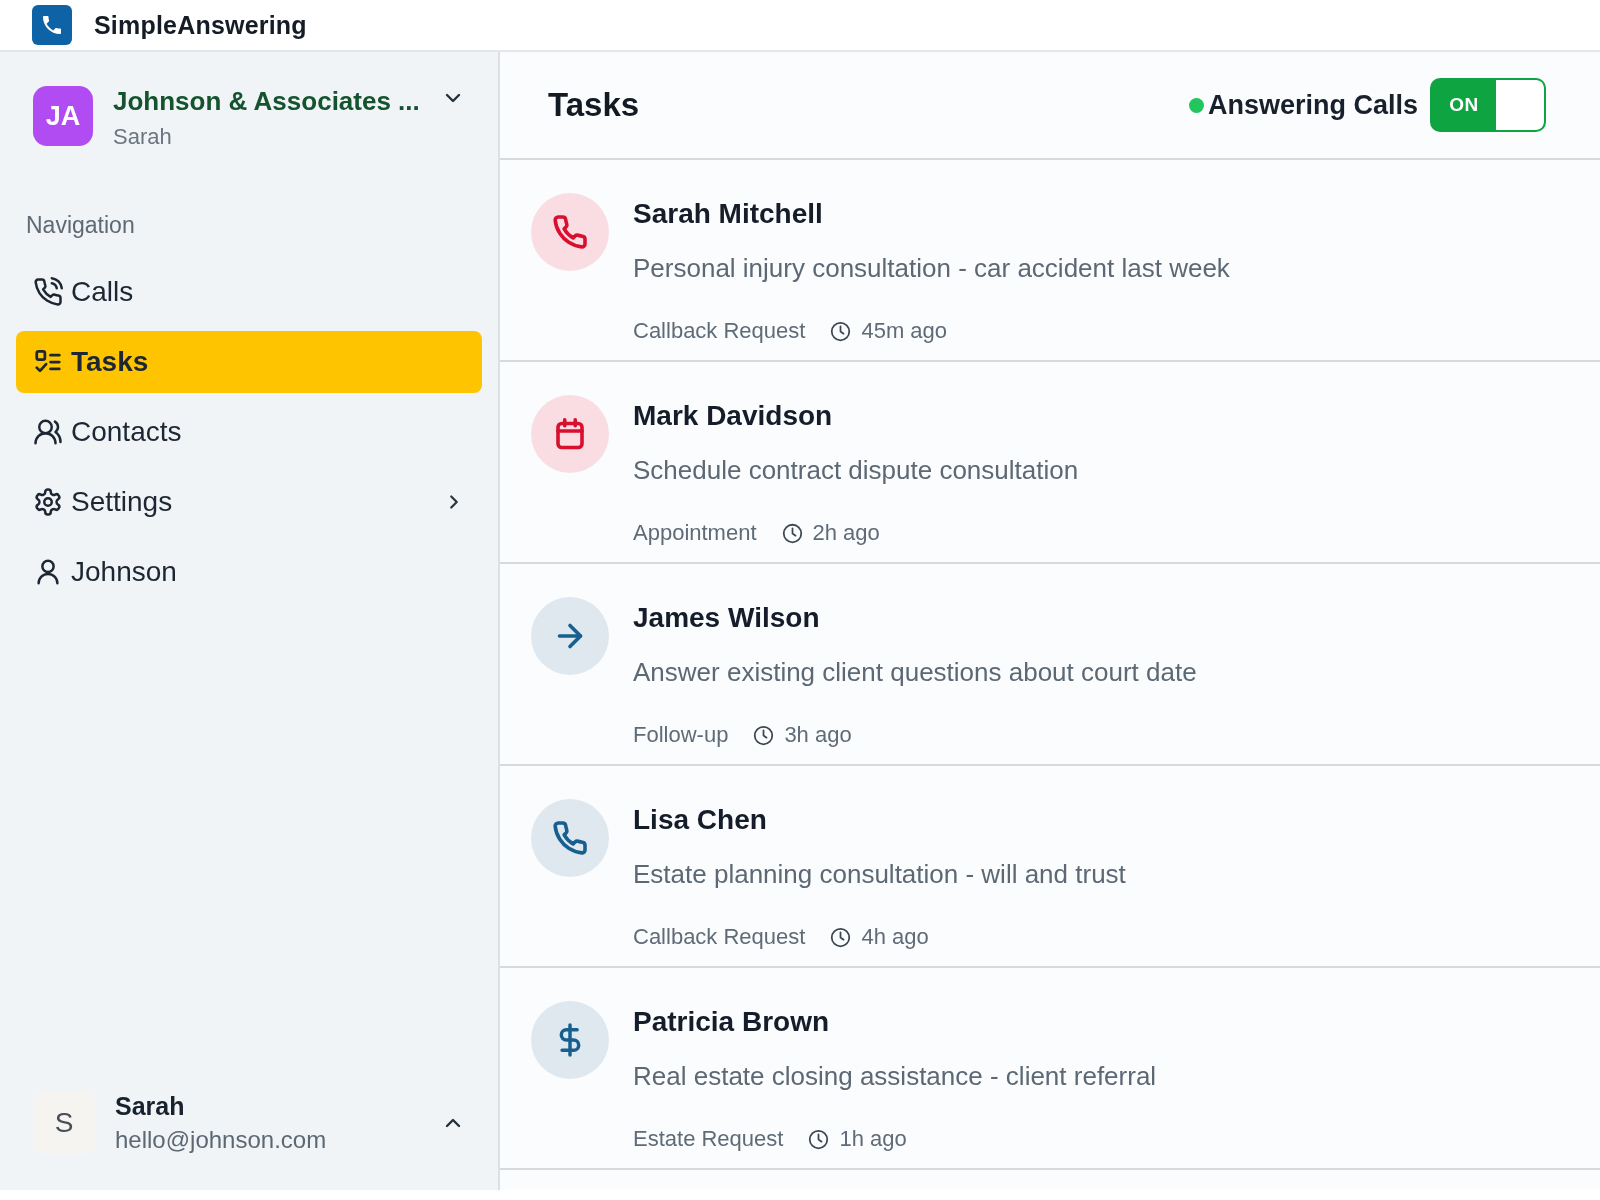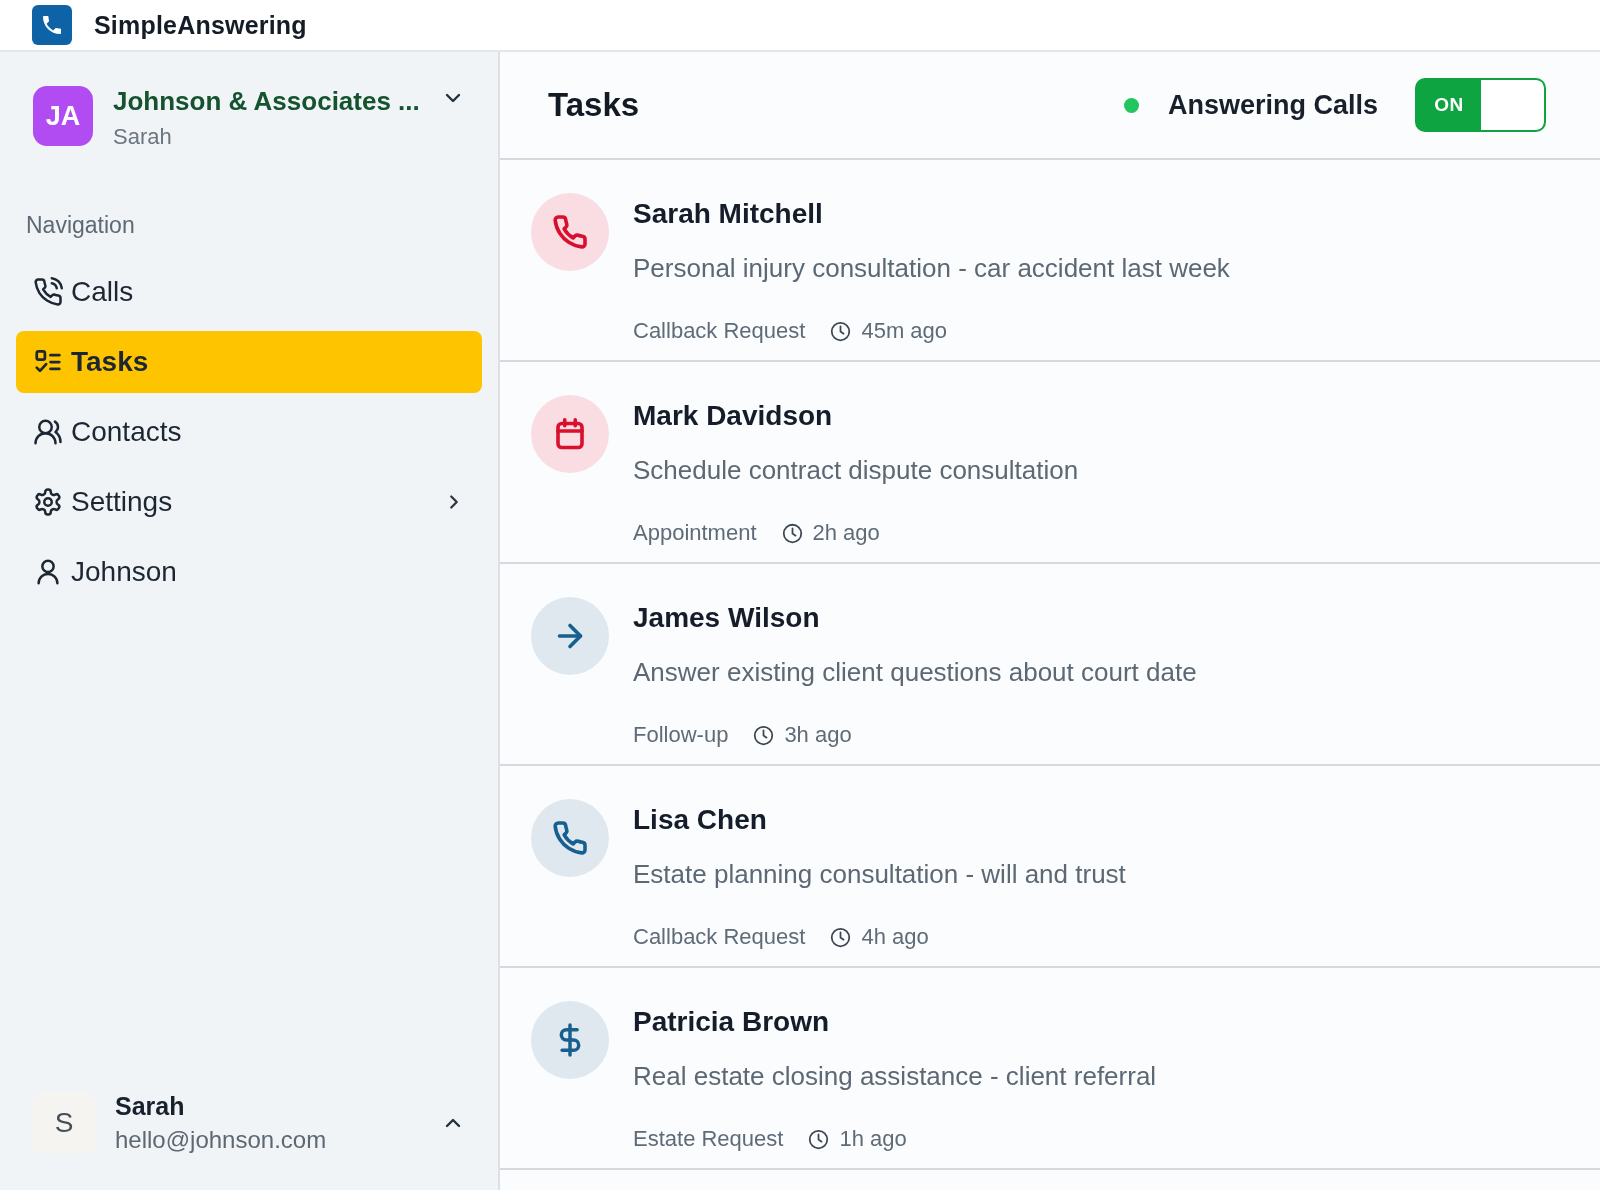--- a/index.html
+++ b/index.html
@@ -63,25 +63,25 @@
   .user-name { font-size:25px; font-weight:700; color:#18212e; }
   .user-email { font-size:24px; color:#5d6873; margin-top:5px; }
 
   
   .main { flex:1; min-width:0; display:flex; flex-direction:column; background:#fbfcfe; }
   .main-header {
     height:108px; flex:none; display:flex; align-items:center;
     padding:0 54px 0 48px; border-bottom:2px solid #d6dade; background:#fbfcfd;
   }
   .page-title { font-size:33px; font-weight:700; color:#121a24; margin:0; }
-  .status-group { margin-left:auto; display:flex; align-items:center; gap:29px; }
+  .status-group { margin-left:auto; display:flex; align-items:center; gap:4px; }
   .status-dot { width:15px; height:15px; border-radius:50%; background:#22c55e; }
   .status-label { font-size:27px; font-weight:600; color:#18202b; margin-right:8px; }
   .toggle {
-    width:131px; height:54px; border:2px solid #0ea441; border-radius:10px;
+    width:116px; height:54px; border:2px solid #0ea441; border-radius:10px;
     background:#0ea441; display:flex; overflow:hidden; cursor:pointer;
   }
   .toggle-on {
     width:64px; color:#fff; font-size:19px; font-weight:700; letter-spacing:.5px;
     display:flex; align-items:center; justify-content:center;
   }
   .toggle-knob { flex:1; background:#ffffff; border-radius:0 7px 7px 0; }
 
   .task-list { flex:1; overflow:hidden; }
   .task-row {

